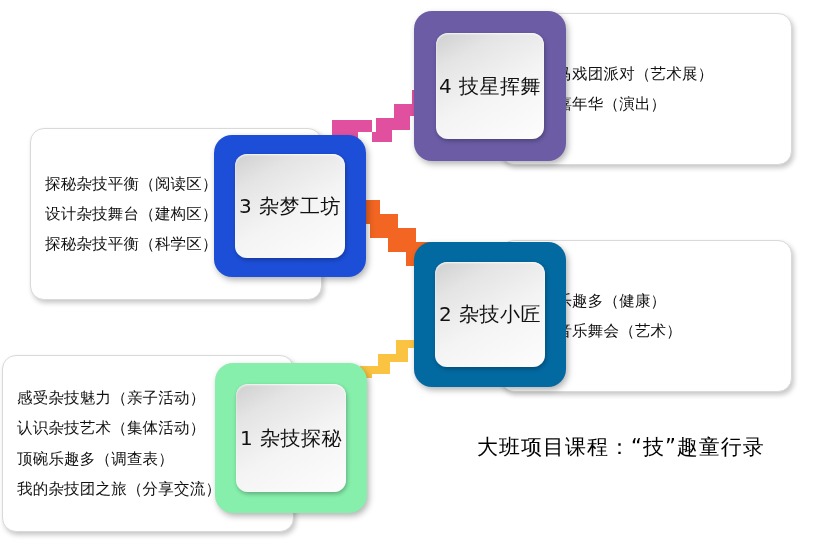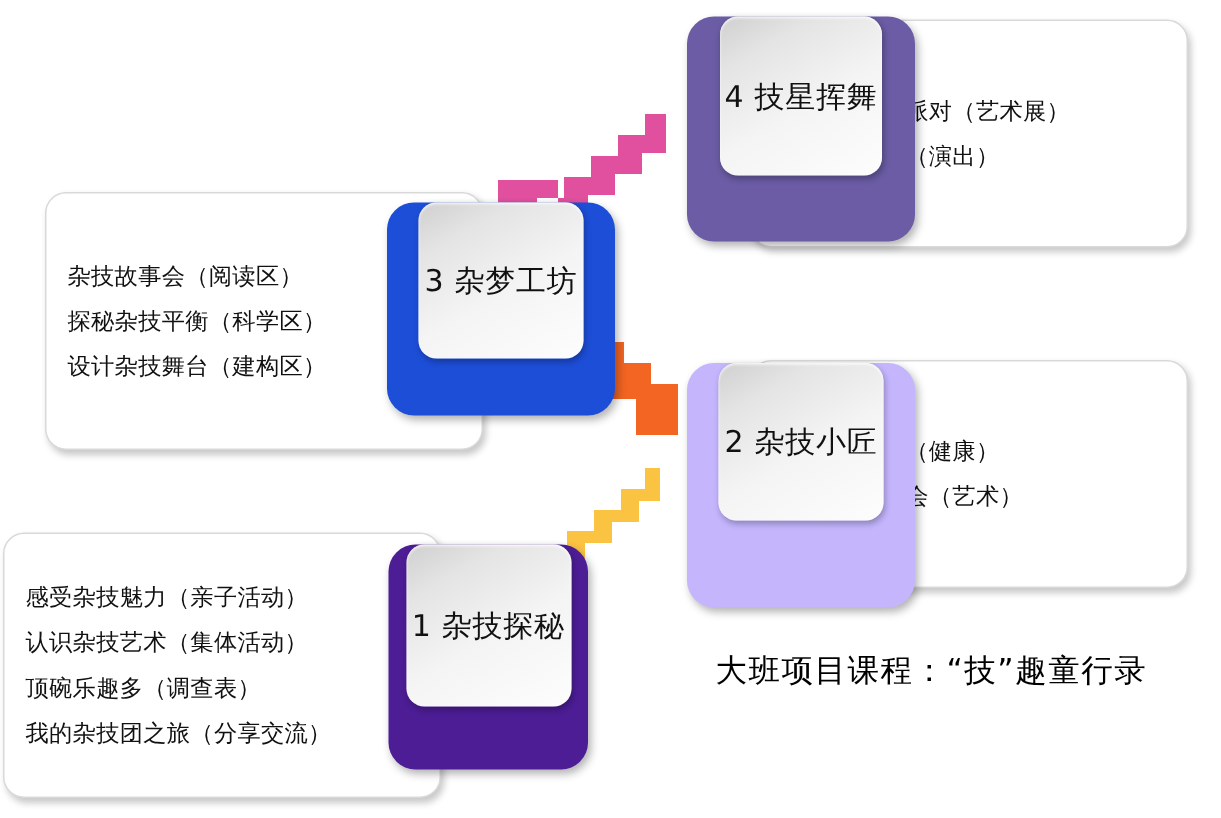--- a/index.html
+++ b/index.html
@@ -43,23 +43,22 @@
   }
   .panel.right .lines { padding-left: 24px; }
 
   
   .stage {
     position: absolute;
     box-sizing: border-box;
     border-radius: 18px;
     box-shadow: 2px 3px 6px rgba(0,0,0,0.30);
     display: flex;
-    align-items: flex-start;
+    align-items: center;
     justify-content: center;
-    margin-left: 44px;
   }
   .stage .inner {
     box-sizing: border-box;
     background: linear-gradient(150deg, #cfcfcf 0%, #e4e4e4 22%, #f4f4f4 55%, #fdfdfd 100%);
     border-radius: 12px;
     box-shadow: inset 0 1px 2px rgba(255,255,255,0.85), 1px 2px 4px rgba(0,0,0,0.28);
     display: flex;
     align-items: center;
     justify-content: center;
   }
@@ -92,23 +91,23 @@
 
   <div class="panel right" style="left:500px; top:13px; width:292px; height:152px;">
     <div class="lines">
       <div class="line">萌娃马戏团派对（艺术展）</div>
       <div class="line">杂技嘉年华（演出）</div>
     </div>
   </div>
 
   <div class="panel left" style="left:30px; top:128px; width:292px; height:172px;">
     <div class="lines">
-      <div class="line">杂技故事会（阅读区）</div>
+      <div class="line">探秘杂技平衡（阅读区）</div>
+      <div class="line">设计杂技舞台（建构区）</div>
       <div class="line">探秘杂技平衡（科学区）</div>
-      <div class="line">设计杂技舞台（建构区）</div>
     </div>
   </div>
 
   <div class="panel right" style="left:500px; top:240px; width:292px; height:152px;">
     <div class="lines">
       <div class="line">顶碗乐趣多（健康）</div>
       <div class="line">杂技音乐舞会（艺术）</div>
     </div>
   </div>
 
@@ -143,27 +142,27 @@
       <span class="label">4 技星挥舞</span>
     </div>
   </div>
 
   <div class="stage" style="left:214px; top:135px; width:152px; height:142px; background:#1d4ed8;">
     <div class="inner" style="width:110px; height:104px;">
       <span class="label">3 杂梦工坊</span>
     </div>
   </div>
 
-  <div class="stage" style="left:414px; top:242px; width:152px; height:163px; background:#c4b5fd;">
+  <div class="stage" style="left:414px; top:242px; width:152px; height:145px; background:#0369a1;">
     <div class="inner" style="width:110px; height:105px;">
       <span class="label">2 杂技小匠</span>
     </div>
   </div>
 
-  <div class="stage" style="left:215px; top:363px; width:133px; height:150px; background:#4c1d95;">
+  <div class="stage" style="left:215px; top:363px; width:152px; height:150px; background:#86efac;">
     <div class="inner" style="width:110px; height:108px;">
       <span class="label">1 杂技探秘</span>
     </div>
   </div>
 
   <div id="caption" style="left:477px; top:433px;">大班项目课程：“技”趣童行录</div>
 
 </div>
 
 </body></html>

